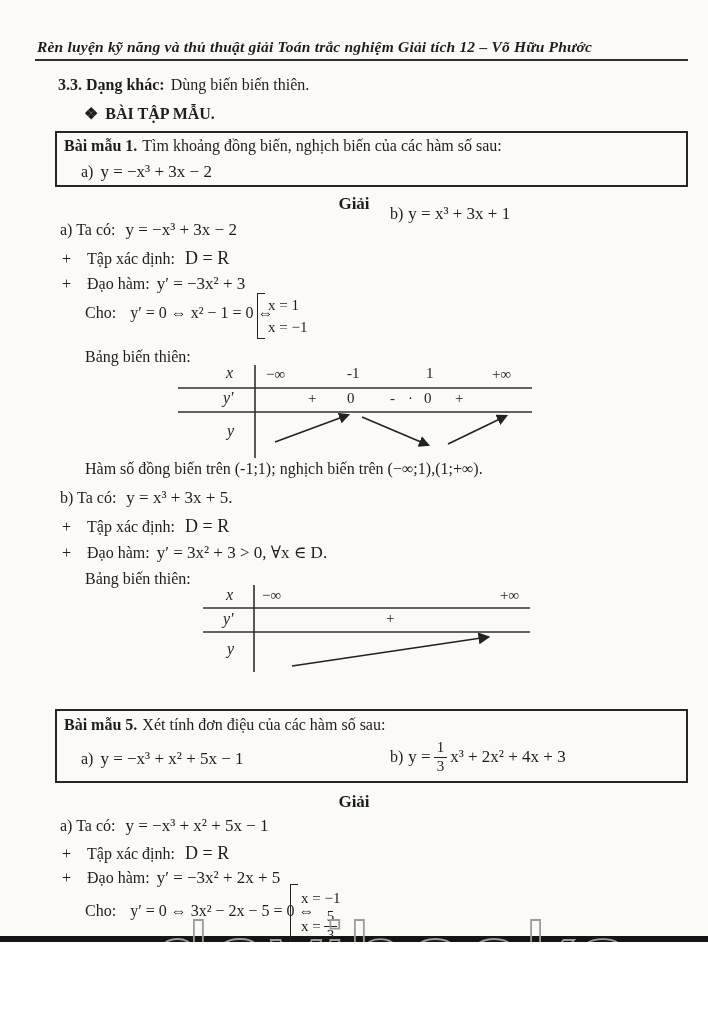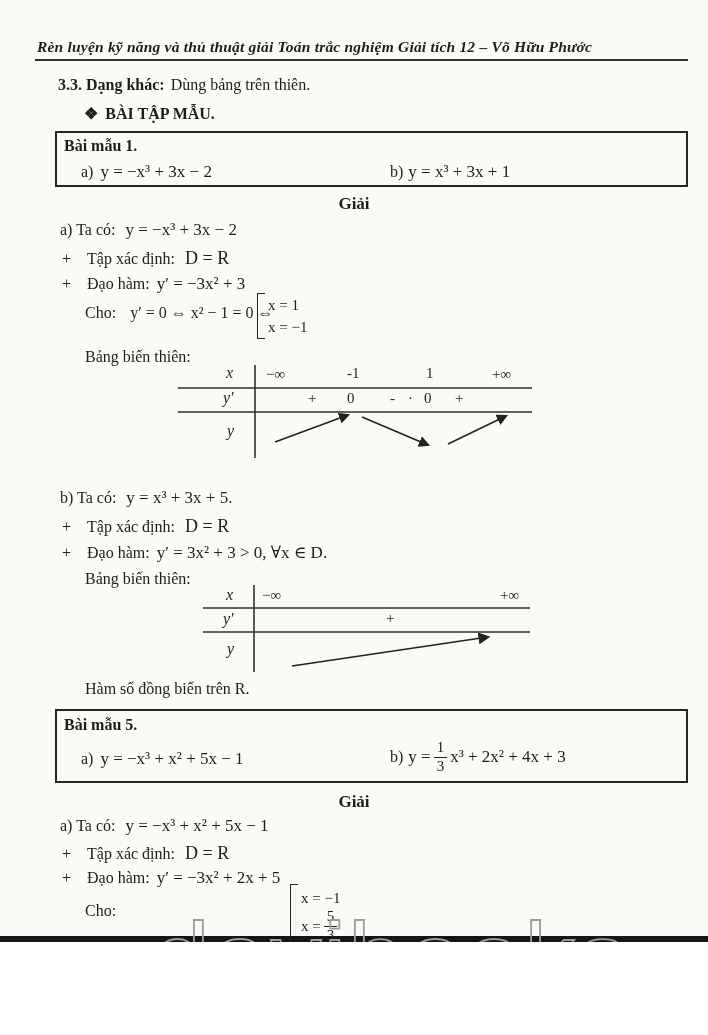--- a/index.html
+++ b/index.html
@@ -57,38 +57,39 @@
 </head>
 <body>
 
 <div class="page">
 
   <div class="abs content t header-line" style="left:37px; top:38px;">Rèn luyện kỹ năng và thủ thuật giải Toán trắc nghiệm Giải tích 12 – Võ Hữu Phước</div>
   <div class="hline" style="left:35px; top:59px; width:653px; height:2px;"></div>
 
   <div class="abs content t row" style="left:58px; top:76px;">
     <span class="b">3.3. Dạng khác:</span>
-    <span style="margin-left:6px;">Dùng bảng trên thiên.</span>
+    <span style="margin-left:6px;">Dùng biến biến thiên.</span>
   </div>
   <div class="abs content t row" style="left:84px; top:104px;">
     <span class="b">❖</span>
     <span class="b" style="margin-left:7px;">BÀI TẬP MẪU.</span>
   </div>
 
   <div class="boxed content" style="left:55px; top:131px; width:629px; height:52px;">
     <div class="t row" style="position:absolute; left:7px; top:4px;">
       <span class="b">Bài mẫu 1.</span>
+      <span style="margin-left:5px;">Tìm khoảng đồng biến, nghịch biến của các hàm số sau:</span>
     </div>
     <div class="t row" style="position:absolute; left:24px; top:29px;">
       <span>a)</span>
       <span class="math" style="margin-left:7px; font-size:17px;">y = −x³ + 3x − 2</span>
     </div>
     <div class="t row" style="position:absolute; left:333px; top:29px;">
       <span>b)</span>
-      <span class="math" style="margin-left:5px; font-size:17px;">y = x³ + 3x + 1</span>
+      <span class="math" style="margin-left:5px; font-size:17px;margin-top:42px;">y = x³ + 3x + 1</span>
     </div>
   </div>
 
   <div class="abs content t b" style="left:0; top:194px; width:708px; text-align:center; font-size:17px;">Giải</div>
 
   <div class="abs content t row" style="left:60px; top:220px;">
     <span>a) Ta có:</span>
     <span class="math" style="margin-left:10px; font-size:17px;">y = −x³ + 3x − 2</span>
   </div>
   <div class="abs content t row" style="left:62px; top:248px;">
@@ -133,20 +134,21 @@
     <span class="abs tbl-label" style="left:53px; top:27px;">y′</span>
     <span class="abs tbl-val" style="left:138px; top:28px;">+</span>
     <span class="abs tbl-val" style="left:177px; top:28px;">0</span>
     <span class="abs tbl-val" style="left:220px; top:28px;">-</span>
     <span class="abs tbl-val" style="left:238px; top:28px;">·</span>
     <span class="abs tbl-val" style="left:254px; top:28px;">0</span>
     <span class="abs tbl-val" style="left:285px; top:28px;">+</span>
     <span class="abs tbl-label" style="left:57px; top:60px;">y</span>
   </div>
 
+  <div class="abs content t" style="left:85px; top:460px;">Hàm số đồng biến trên (-1;1); nghịch biến trên (−∞;1),(1;+∞).</div>
 
   <div class="abs content t row" style="left:60px; top:488px;">
     <span>b) Ta có:</span>
     <span class="math" style="margin-left:10px; font-size:17px;">y = x³ + 3x + 5.</span>
   </div>
   <div class="abs content t row" style="left:62px; top:516px;">
     <span>+</span>
     <span style="margin-left:16px;">Tập xác định:</span>
     <span class="math" style="margin-left:10px; font-size:18px;">D = R</span>
   </div>
@@ -170,25 +172,25 @@
       <line x1="122" y1="84" x2="318" y2="55" stroke="#222" stroke-width="1.7" marker-end="url(#ah2)"></line>
     </svg>
     <span class="abs tbl-label" style="left:56px; top:4px;">x</span>
     <span class="abs tbl-val" style="left:92px; top:5px;">−∞</span>
     <span class="abs tbl-val" style="left:330px; top:5px;">+∞</span>
     <span class="abs tbl-label" style="left:53px; top:28px;">y′</span>
     <span class="abs tbl-val" style="left:216px; top:28px;">+</span>
     <span class="abs tbl-label" style="left:57px; top:58px;">y</span>
   </div>
 
-  <div class="abs content t" style="left:85px; top:680px;">Hàm số đồng biến trên R.</div>
 
   <div class="boxed content" style="left:55px; top:709px; width:629px; height:70px;">
     <div class="t row" style="position:absolute; left:7px; top:5px;">
       <span class="b">Bài mẫu 5.</span>
+      <span style="margin-left:5px;">Xét tính đơn điệu của các hàm số sau:</span>
     </div>
     <div class="t row" style="position:absolute; left:24px; top:38px;">
       <span>a)</span>
       <span class="math" style="margin-left:7px; font-size:17px;">y = −x³ + x² + 5x − 1</span>
     </div>
     <div class="t row" style="position:absolute; left:333px; top:29px; align-items:center;">
       <span>b)</span>
       <span class="math" style="margin-left:5px; font-size:17px;">y =</span>
       <span class="frac math">
         <span class="fnum">1</span>
@@ -209,20 +211,21 @@
     <span style="margin-left:16px;">Tập xác định:</span>
     <span class="math" style="margin-left:10px; font-size:18px;">D = R</span>
   </div>
   <div class="abs content t row" style="left:62px; top:868px;">
     <span>+</span>
     <span style="margin-left:16px;">Đạo hàm:</span>
     <span class="math" style="margin-left:7px; font-size:17px;">y′ = −3x² + 2x + 5</span>
   </div>
   <div class="abs content t row" style="left:85px; top:902px;">
     <span>Cho:</span>
+    <span class="math" style="margin-left:14px; font-size:16px;">y′ = 0 ⇔ 3x² − 2x − 5 = 0 ⇔</span>
   </div>
   <div class="cases content" style="left:290px; top:884px; height:62px;">
     <span class="t math case-line">x = −1</span>
     <span class="t math case-line row" style="align-items:center;">
       <span>x =</span>
       <span class="frac">
         <span class="fnum">5</span>
         <span class="fden">3</span>
       </span>
     </span>

